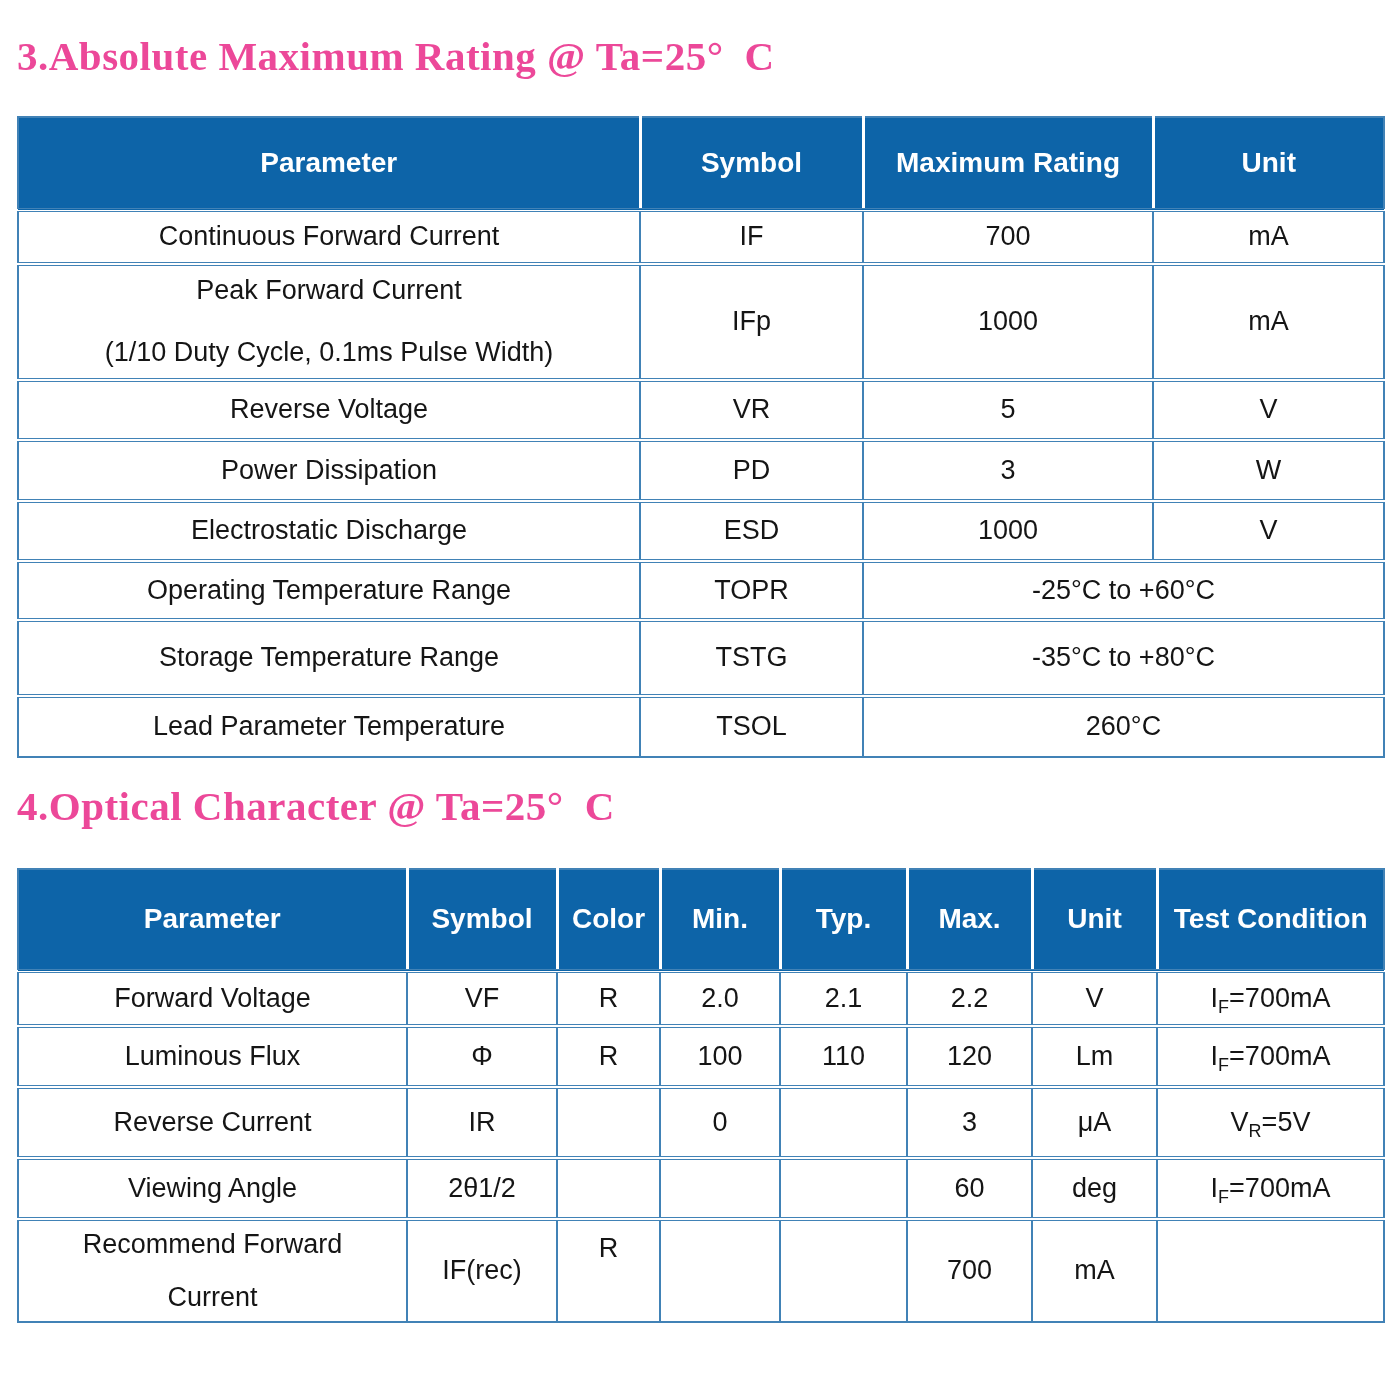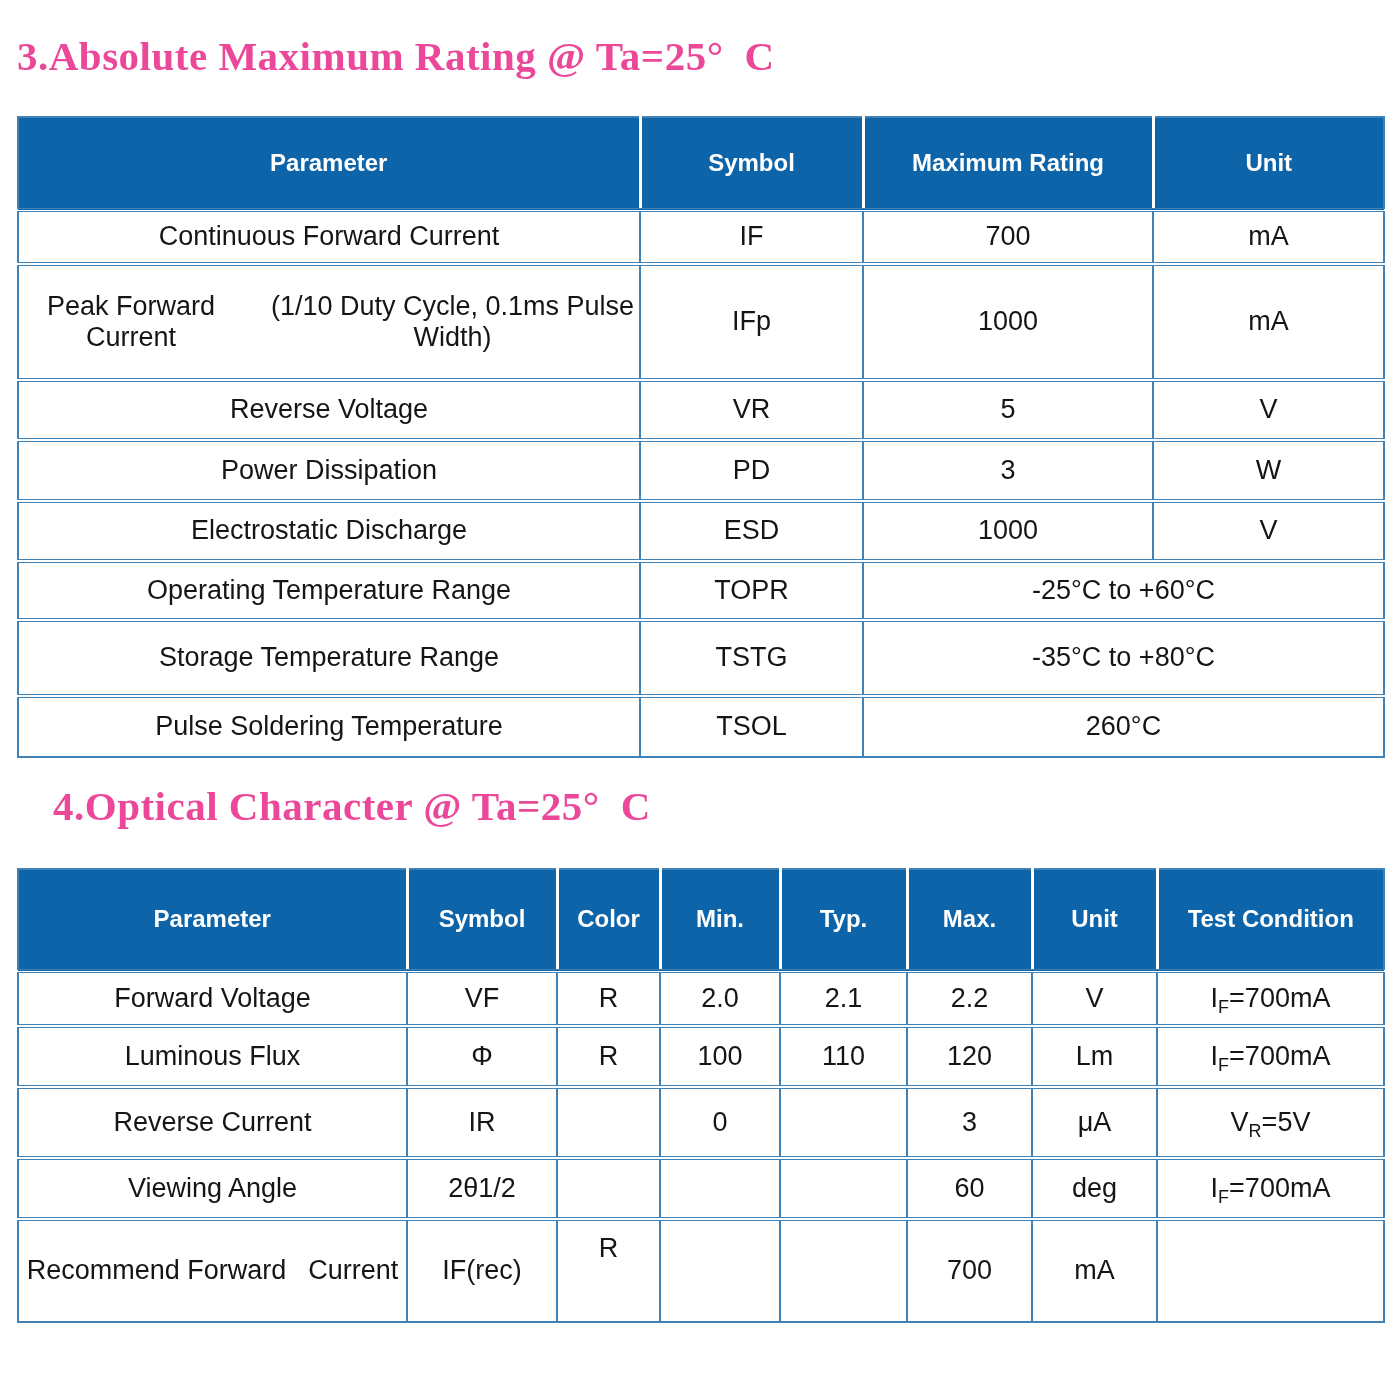--- a/index.html
+++ b/index.html
@@ -19,36 +19,36 @@
   .section-title {
     font-family: "Liberation Serif", serif;
     font-weight: bold;
     font-size: 41px;
     color: #ec4899;
     letter-spacing: 0.5px;
     line-height: 1.12;
     margin: 0;
   }
   #title-3 { padding-top: 34px; }
-  #title-4 { padding-top: 26px; margin-left: 36px; }
+  #title-4 { padding-top: 26px; }
 
   table.ds {
     border-collapse: collapse;
     table-layout: fixed;
     width: 1366px;
     border: 2px solid var(--border, #4182b6);
   }
   #abs-table { margin-top: 36px; }
   #opt-table { margin-top: 38px; }
 
   table.ds thead th {
     background: var(--hdr, #0d64a8);
     color: #ffffff;
     font-weight: bold;
-    font-size: 24px;
+    font-size: 28px;
     text-align: center;
     vertical-align: middle;
     padding: 0 0;
   }
   table.ds thead th + th {
     border-left: 3px solid #ffffff;
   }
   table.ds tbody td {
     border-left: 2px solid var(--border, #4182b6);
     border-top: 4px double var(--border, #4182b6);
@@ -56,21 +56,21 @@
     vertical-align: middle;
     font-size: 27px;
     color: #151515;
     padding: 0 4px;
     overflow: hidden;
   }
   table.ds tbody td:first-child { border-left: none; }
 
   .lines {
     display: flex;
-    flex-direction: row;
+    flex-direction: column;
     align-items: center;
     justify-content: center;
   }
   .gap-lg { gap: 31px; }
   .gap-sm { gap: 22px; }
 
   .valign-top {
     vertical-align: top !important;
     padding-top: 12px !important;
   }
@@ -144,21 +144,21 @@
         <td>Operating Temperature Range</td>
         <td>TOPR</td>
         <td colspan="2">-25°C to +60°C</td>
       </tr>
       <tr style="height:76px">
         <td>Storage Temperature Range</td>
         <td>TSTG</td>
         <td colspan="2">-35°C to +80°C</td>
       </tr>
       <tr style="height:61px">
-        <td>Pulse Soldering Temperature</td>
+        <td>Lead Parameter Temperature</td>
         <td>TSOL</td>
         <td colspan="2">260°C</td>
       </tr>
     </tbody>
   </table>
 
   <h2 class="section-title" id="title-4">4.Optical Character @ Ta=25° C</h2>
 
   <table class="ds" id="opt-table">
     <colgroup>

